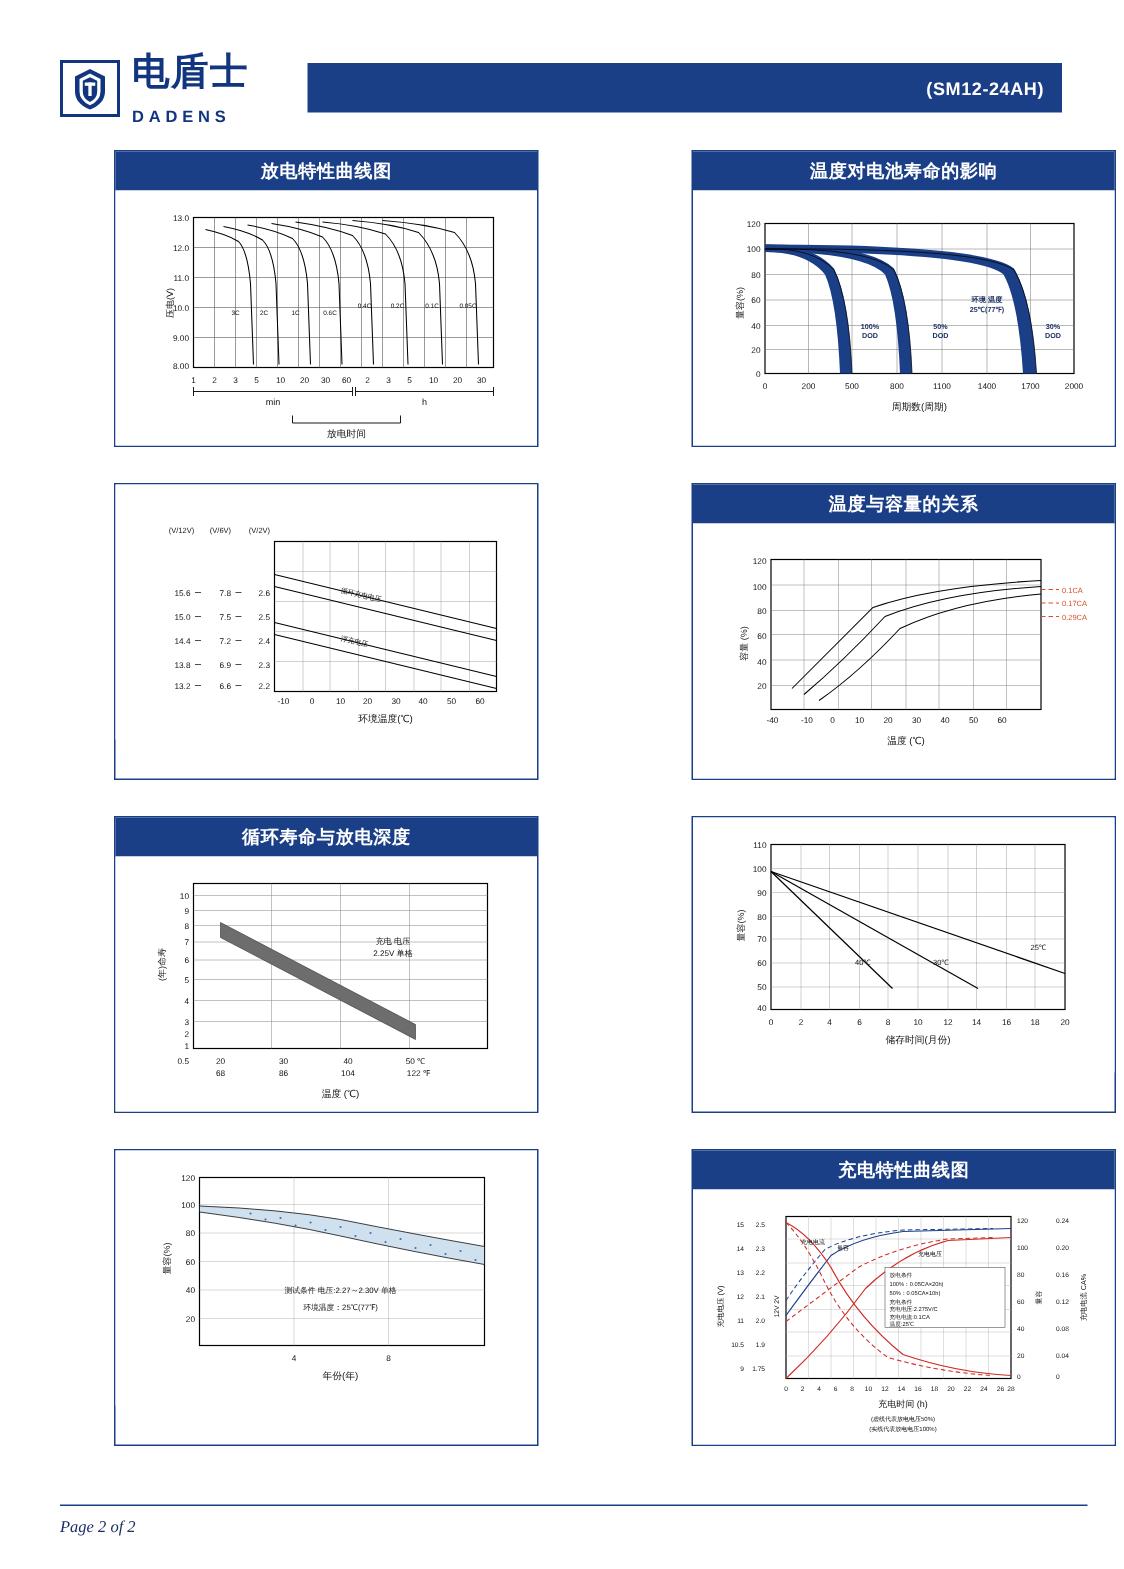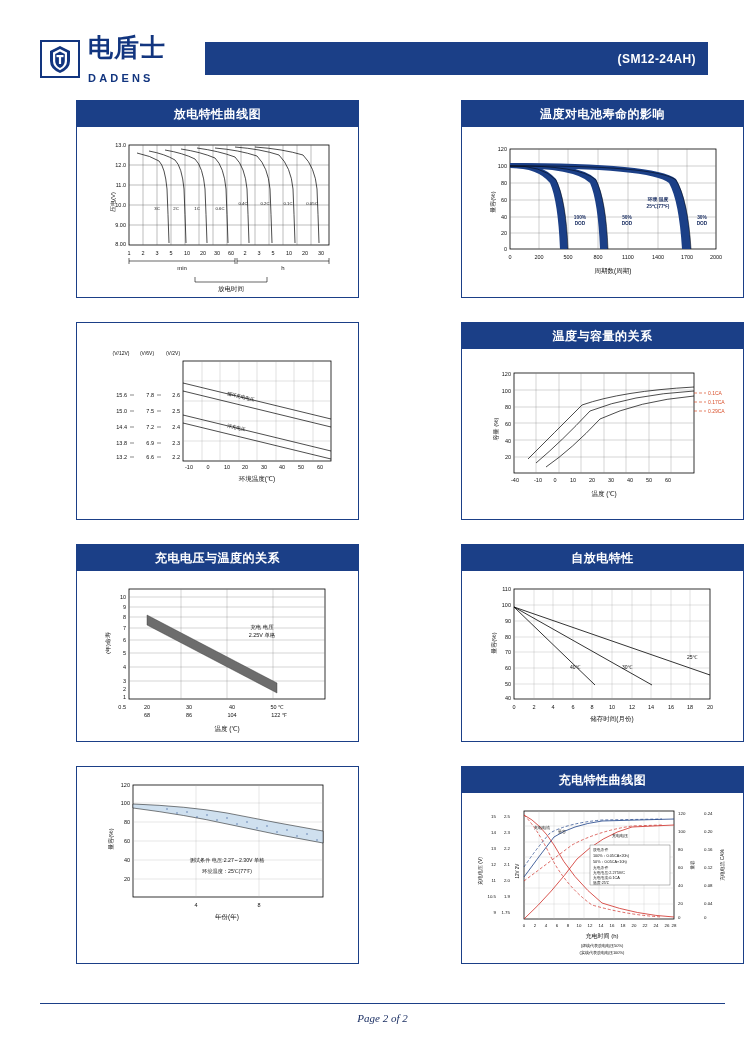--- a/index.html
+++ b/index.html
@@ -60,21 +60,21 @@
     text-align:center;font-size:12px;font-weight:bold;
     padding:5px 0 4px;letter-spacing:.5px;
   }
   .card-body{
     position:relative;
     height:170px;
     background:#fff;
   }
   svg{display:block;}
   .page-footer{
-    position:absolute;left:40px;right:24px;bottom:22px;text-align:center;
+    position:absolute;left:40px;right:24px;bottom:22px;text-align:left;
   }
   .footer-rule{
     border-top:1px solid #1b3f87;margin-bottom:8px;
   }
   .footer-text{
     font-style:italic;font-size:11px;color:#1b2f63;font-family:"Liberation Serif", serif;
   }
   text{font-family:"Liberation Sans", sans-serif;}
 </style>
 </head>
@@ -401,21 +401,21 @@
             <line x1="232" y1="53" x2="244" y2="53" stroke="#d94f2a" stroke-width="0.7" stroke-dasharray="3,2"></line>
             <text x="246" y="55" font-size="5" fill="#d94f2a">0.17CA</text>
             <line x1="232" y1="62" x2="244" y2="62" stroke="#d94f2a" stroke-width="0.7" stroke-dasharray="3,2"></line>
             <text x="246" y="64" font-size="5" fill="#d94f2a">0.29CA</text>
           </g>
         </svg>
       </div>
     </div>
 
     <div class="card">
-      <div class="card-title">充电电压与温度的关系</div>
+      <div class="card-title">循环寿命与放电深度</div>
       <div class="card-body">
         <svg width="281" height="170" viewBox="0 0 281 170">
           <text x="33" y="72" font-size="6" fill="#111" transform="rotate(-90 33 72)" text-anchor="middle">(年)命寿</text>
           <rect x="52" y="18" width="196" height="110" fill="#fff" stroke="#000" stroke-width="0.8"></rect>
           <g stroke="#888" stroke-width="0.35">
             <line x1="52" y1="26" x2="248" y2="26"></line>
             <line x1="52" y1="36" x2="248" y2="36"></line>
             <line x1="52" y1="46" x2="248" y2="46"></line>
             <line x1="52" y1="57" x2="248" y2="57"></line>
             <line x1="52" y1="69" x2="248" y2="69"></line>
@@ -457,21 +457,20 @@
 
           <g font-size="5.4" fill="#111" text-anchor="middle">
             <text x="185" y="58">充电 电压</text>
             <text x="185" y="66">2.25V 单格</text>
           </g>
         </svg>
       </div>
     </div>
 
     <div class="card">
-      <div class="card-title">自放电特性</div>
       <div class="card-body">
         <svg width="281" height="170" viewBox="0 0 281 170">
           <text x="34" y="72" font-size="6" fill="#111" transform="rotate(-90 34 72)" text-anchor="middle">量容(%)</text>
           <rect x="52" y="18" width="196" height="110" fill="#fff" stroke="#000" stroke-width="0.8"></rect>
           <g stroke="#999" stroke-width="0.3">
             <line x1="52" y1="34" x2="248" y2="34"></line>
             <line x1="52" y1="50" x2="248" y2="50"></line>
             <line x1="52" y1="66" x2="248" y2="66"></line>
             <line x1="52" y1="81" x2="248" y2="81"></line>
             <line x1="52" y1="97" x2="248" y2="97"></line>

